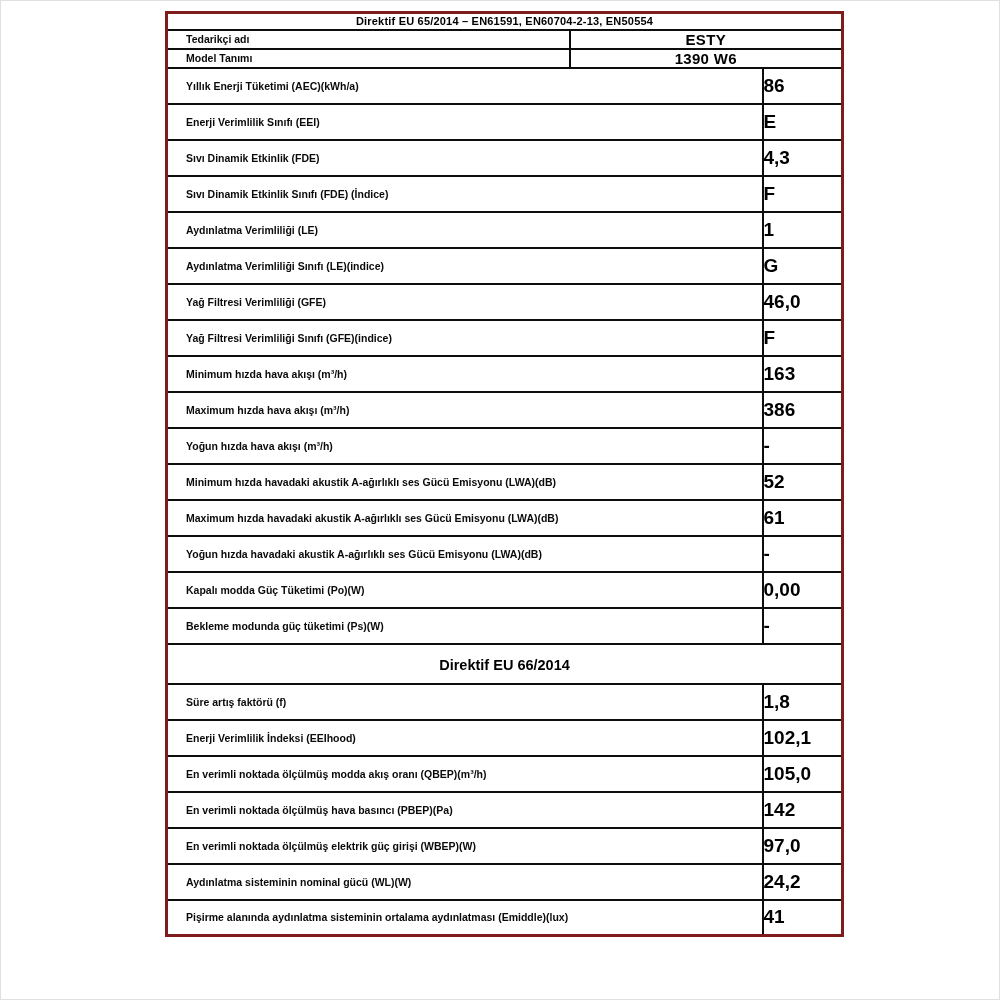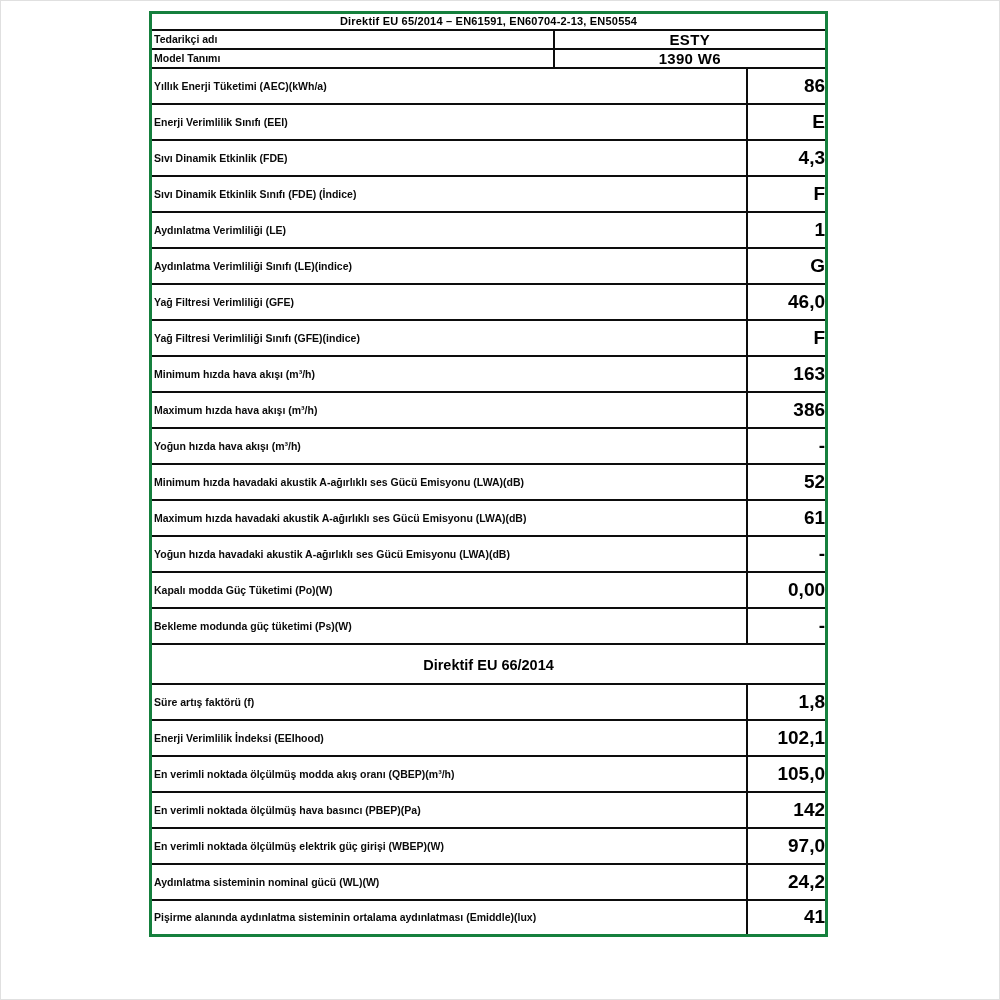--- a/index.html
+++ b/index.html
@@ -11,56 +11,56 @@
     overflow: hidden;
   }
   .canvas {
     position: relative;
     width: 1000px; height: 1000px;
     background: #ffffff;
     border: 1px solid #e0e0e0;
   }
   table.fiche {
     position: absolute;
-    left: 148px; top: 10px;
+    left: 164px; top: 10px;
     width: 676px;
     border-collapse: collapse;
     table-layout: fixed;
-    border: 3px solid #15803d;
+    border: 3px solid #7f1d1d;
   }
   table.fiche td {
     border: 2px solid #0d0d0d;
     vertical-align: middle;
     overflow: hidden;
     white-space: nowrap;
   }
   tr.r-small td { height: 17px; }
   tr.r-data td  { height: 36px; }
   tr.r-section td { height: 40px; }
 
   .c-header {
     text-align: center;
     font-size: 11px;
     font-weight: 600;
     letter-spacing: 0.2px;
   }
   .c-label {
     font-size: 10.5px;
     font-weight: 600;
-    padding-left: 2px;
+    padding-left: 18px;
     color: #0a0a0a;
   }
   .c-brand {
     text-align: center;
     font-size: 15px;
     font-weight: 800;
     letter-spacing: 0.3px;
   }
   .c-value {
-    text-align: right;
+    text-align: left;
     font-size: 19px;
     font-weight: 700;
   }
   .c-section {
     text-align: center;
     font-size: 14.5px;
     font-weight: 700;
     vertical-align: top;
     padding-top: 2px;
   }

